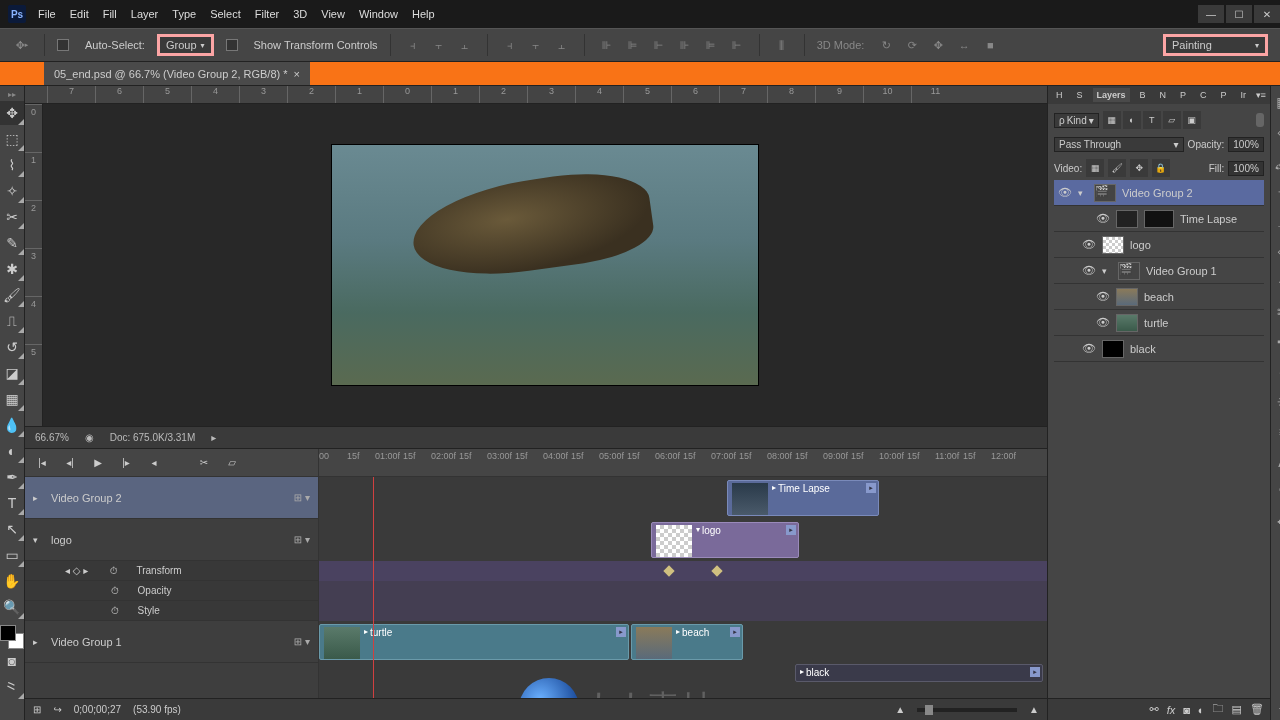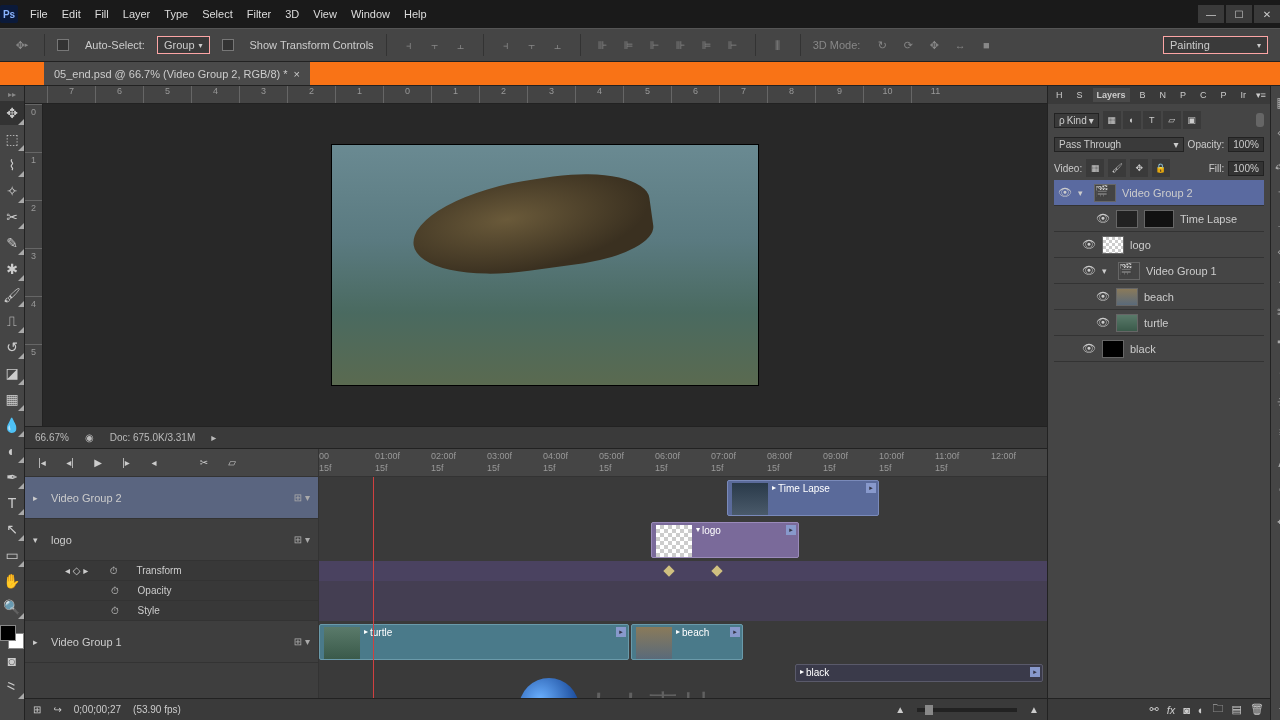--- a/index.html
+++ b/index.html
@@ -1,25 +1,25 @@
 <!DOCTYPE html>
 <html><head>
 <meta charset="utf-8">
 <style>
 * { margin: 0; padding: 0; box-sizing: border-box; font-family: "Segoe UI", Tahoma, sans-serif; user-select: none; }
 body { background: #323232; color: #ccc; font-size: 11px; overflow: hidden; width: 1280px; height: 720px; }
-.title-bar { height: 28px; background: #1a1a1a; display: flex; align-items: center; justify-content: space-between; padding-left: 0; }
+.title-bar { height: 28px; background: #1a1a1a; display: flex; align-items: center; justify-content: space-between; padding-left: 8px; }
 .ps-logo { width: 18px; height: 18px; background: #0b1a3a; color: #8ab4ff; font-size: 10px; font-weight: bold; display: flex; align-items: center; justify-content: center; border-radius: 2px; }
 .menu-bar { display: flex; gap: 14px; margin-left: 12px; }
 .menu-item { font-size: 11px; color: #ddd; cursor: pointer; }
 .win-controls { display: flex; gap: 2px; }
 .win-btn { width: 26px; height: 18px; background: #3a3a3a; display: flex; align-items: center; justify-content: center; font-size: 10px; cursor: pointer; }
 .options-bar { height: 34px; background: #454545; border-top: 1px solid #555; border-bottom: 1px solid #222; display: flex; align-items: center; padding: 0 12px; gap: 12px; font-size: 11px; }
 .opt-sep { width: 1px; height: 22px; background: #333; }
-.dropdown { background: #3a3a3a; border: 1px solid #fca5a5; padding: 2px 6px; display: flex; align-items: center; gap: 4px; }
+.dropdown { background: #3a3a3a; border: 3px solid #fca5a5; padding: 2px 6px; display: flex; align-items: center; gap: 4px; }
 .checkbox-wrap { display: flex; align-items: center; gap: 16px; }
 .checkbox { width: 12px; height: 12px; border: 1px solid #777; background: #333; }
 .icon-row { display: flex; gap: 6px; }
 .icon-btn { width: 20px; height: 20px; display: flex; align-items: center; justify-content: center; color: #888; }
 .doc-tab-bar { height: 24px; background: #f97316; display: flex; padding-left: 44px; border-bottom: 1px solid #222; }
 .doc-tab { background: #4a4a4a; padding: 4px 10px; font-size: 11px; display: flex; align-items: center; gap: 6px; }
 .main-area { display: flex; height: calc(100% - 86px); }
 .toolbox { width: 36px; background: #454545; display: flex; flex-direction: column; align-items: center; padding-top: 4px; border-right: 1px solid #222; }
 .tool { width: 24px; height: 24px; margin-bottom: 2px; display: flex; align-items: center; justify-content: center; color: #ccc; font-size: 14px; cursor: pointer; position: relative; }
 .tool.active { background: #333; }
@@ -36,21 +36,21 @@
 .canvas-area { flex: 1; display: flex; align-items: center; justify-content: center; }
 .canvas { width: 426px; height: 240px; background: linear-gradient(180deg, #6a8a92 0%, #5a7a80 40%, #4a6a60 70%, #5a6a50 100%); position: relative; box-shadow: 0 0 0 1px #000; }
 .turtle-body { position: absolute; top: 35px; left: 80px; width: 240px; height: 90px; background: radial-gradient(ellipse at 40% 40%, #6a5a3a, #3a3020 70%); border-radius: 70% 50% 40% 60%; transform: rotate(-8deg); }
 .status-row { height: 22px; background: #3a3a3a; border-top: 1px solid #222; display: flex; align-items: center; gap: 16px; padding: 0 10px; font-size: 10px; color: #bbb; }
 .timeline-panel { height: 272px; background: #454545; border-top: 1px solid #222; display: flex; flex-direction: column; }
 .tl-header { height: 18px; background: #3a3a3a; display: flex; align-items: center; padding: 0 6px; font-size: 10px; font-weight: bold; }
 .tl-controls { height: 28px; background: #454545; display: flex; align-items: center; border-bottom: 1px solid #333; }
 .tl-left-width { width: 294px; display: flex; align-items: center; padding: 0 8px; gap: 10px; border-right: 1px solid #333; height: 100%; }
 .tl-btn { width: 18px; height: 16px; display: flex; align-items: center; justify-content: center; color: #ccc; font-size: 10px; cursor: pointer; }
 .tl-ruler { flex: 1; height: 100%; display: flex; position: relative; font-size: 9px; color: #999; }
-.tl-ruler-seg { width: 56px; display: flex; height: 100%; flex-direction: column; }
+.tl-ruler-seg { width: 56px; display: flex; height: 100%; }
 .tl-ruler-tick { width: 28px; text-align: left; padding-top: 2px; overflow: hidden; white-space: nowrap; }
 .tl-body { flex: 1; display: flex; position: relative; overflow: hidden; }
 .tl-tracks-left { width: 294px; background: #3e3e3e; border-right: 1px solid #333; display: flex; flex-direction: column; }
 .tl-tracks-right { flex: 1; position: relative; background: #3a3a3a; }
 .track-row { height: 42px; border-bottom: 1px solid #333; display: flex; align-items: center; padding: 0 8px; gap: 8px; }
 .track-row.selected { background: #5a6580; }
 .track-row.sub { height: 20px; padding-left: 40px; background: #383838; font-size: 10px; }
 .arrow { width: 10px; font-size: 9px; }
 .track-options { margin-left: auto; color: #aaa; font-size: 10px; }
 .clip { position: absolute; height: 36px; border-radius: 2px; display: flex; align-items: flex-start; padding: 2px 4px; font-size: 10px; color: #fff; overflow: hidden; }

